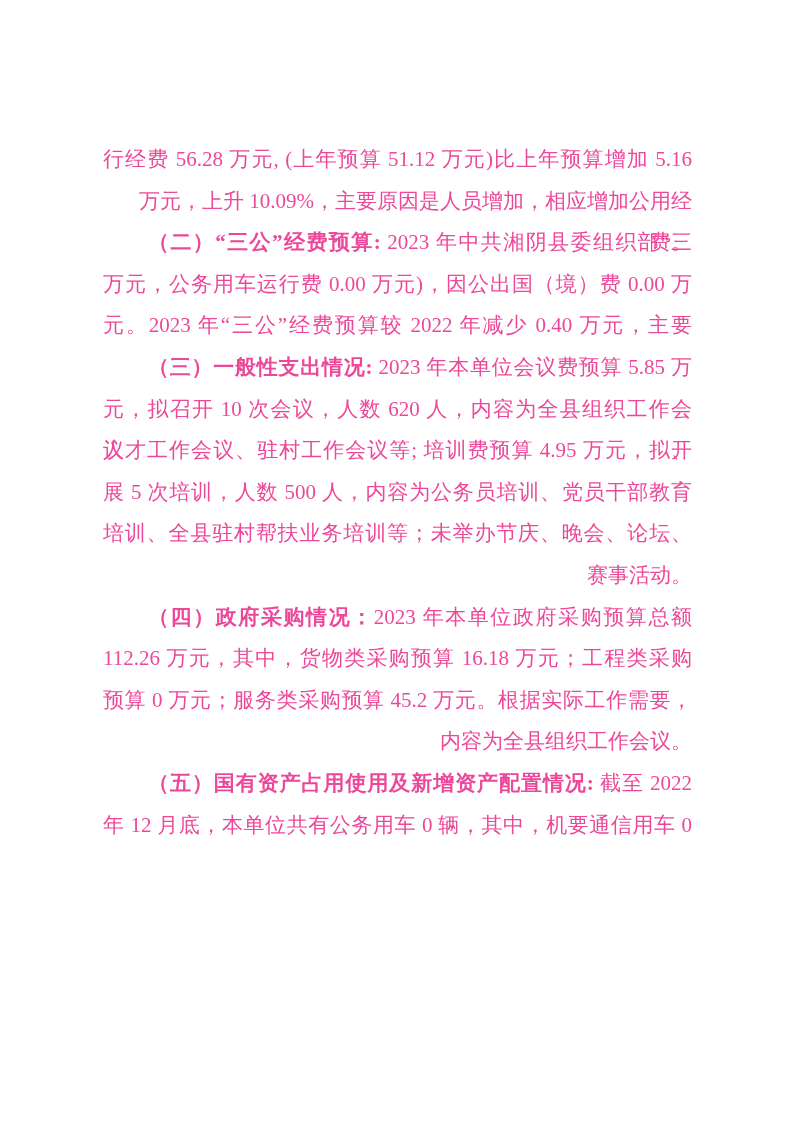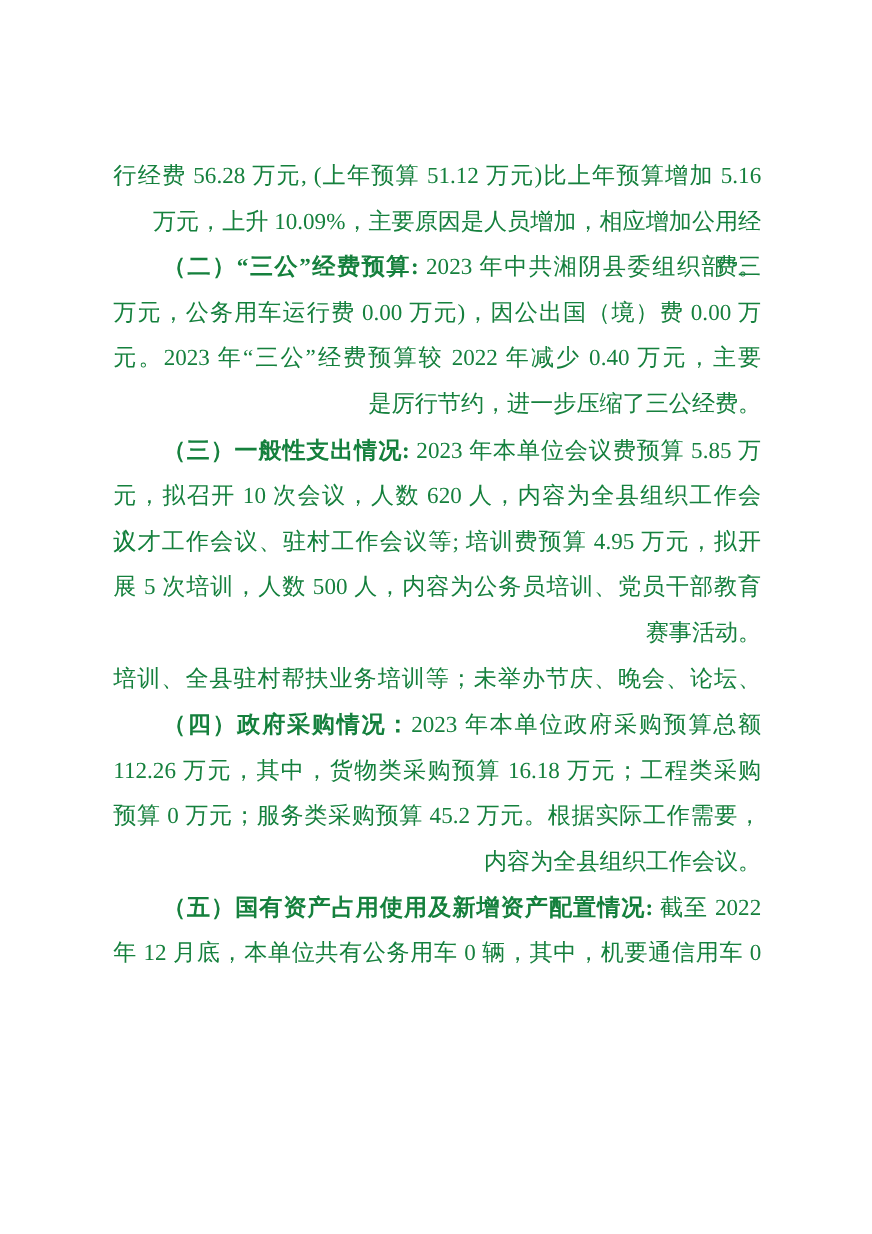--- a/index.html
+++ b/index.html
@@ -37,33 +37,32 @@
     padding-left: 45px;
   }
   .b {
     font-weight: 700;
   }
 </style>
 </head>
 <body>
 
 <div class="page">
-  <div class="textblock" id="doc-body" style="color: #15803d;">
+  <div class="textblock" id="doc-body" style="color: #ec4899;">
       <div class="line j"><span>行经费 56.28 万元, (上年预算 51.12 万元)比上年预算增加 5.16</span></div>
       <div class="line"><span>万元，上升 10.09%，主要原因是人员增加，相应增加公用经费。</span></div>
       <div class="line j ind"><span class="b">（二）“三公”经费预算:</span><span> 2023 年中共湘阴县委组织部“三</span></div>
       <div class="line j"><span>万元，公务用车运行费 0.00 万元)，因公出国（境）费 0.00 万</span></div>
       <div class="line j"><span>元。2023 年“三公”经费预算较 2022 年减少 0.40 万元，主要</span></div>
-      <div class="line"><span>是厉行节约，进一步压缩了三公经费。</span></div>
       <div class="line j ind"><span class="b">（三）一般性支出情况:</span><span> 2023 年本单位会议费预算 5.85 万</span></div>
       <div class="line j"><span>元，拟召开 10 次会议，人数 620 人，内容为全县组织工作会议、</span></div>
       <div class="line j"><span>人才工作会议、驻村工作会议等; 培训费预算 4.95 万元，拟开</span></div>
       <div class="line j"><span>展 5 次培训，人数 500 人，内容为公务员培训、党员干部教育</span></div>
+      <div class="line j"><span>培训、全县驻村帮扶业务培训等；未举办节庆、晚会、论坛、</span></div>
       <div class="line"><span>赛事活动。</span></div>
-      <div class="line j"><span>培训、全县驻村帮扶业务培训等；未举办节庆、晚会、论坛、</span></div>
       <div class="line j ind"><span class="b">（四）政府采购情况：</span><span>2023 年本单位政府采购预算总额</span></div>
       <div class="line j"><span>112.26 万元，其中，货物类采购预算 16.18 万元；工程类采购</span></div>
       <div class="line j"><span>预算 0 万元；服务类采购预算 45.2 万元。根据实际工作需要，</span></div>
       <div class="line"><span>内容为全县组织工作会议。</span></div>
       <div class="line j ind"><span class="b">（五）国有资产占用使用及新增资产配置情况:</span><span> 截至 2022</span></div>
       <div class="line j"><span>年 12 月底，本单位共有公务用车 0 辆，其中，机要通信用车 0</span></div>
     </div>
 </div>
 
 </body></html>

